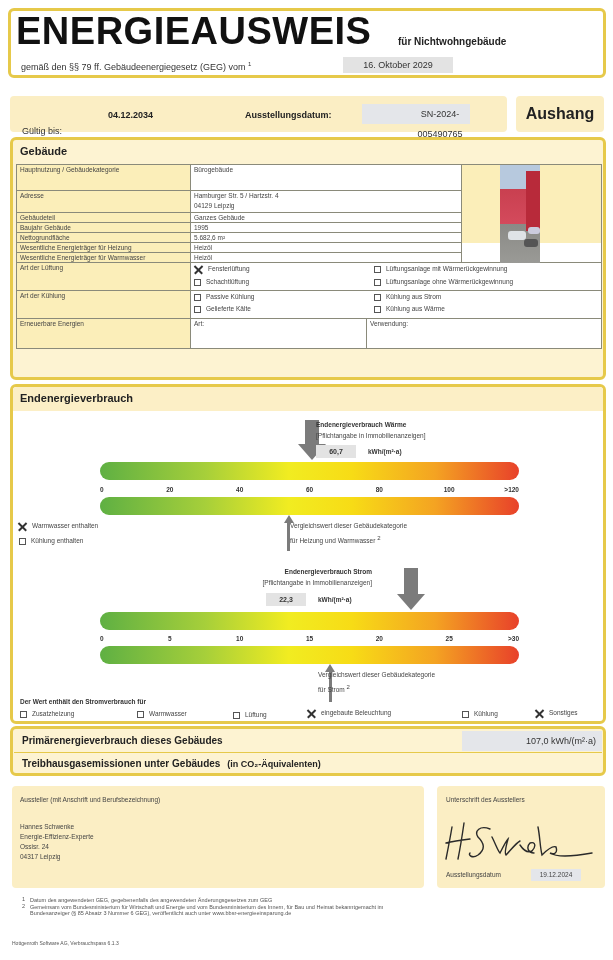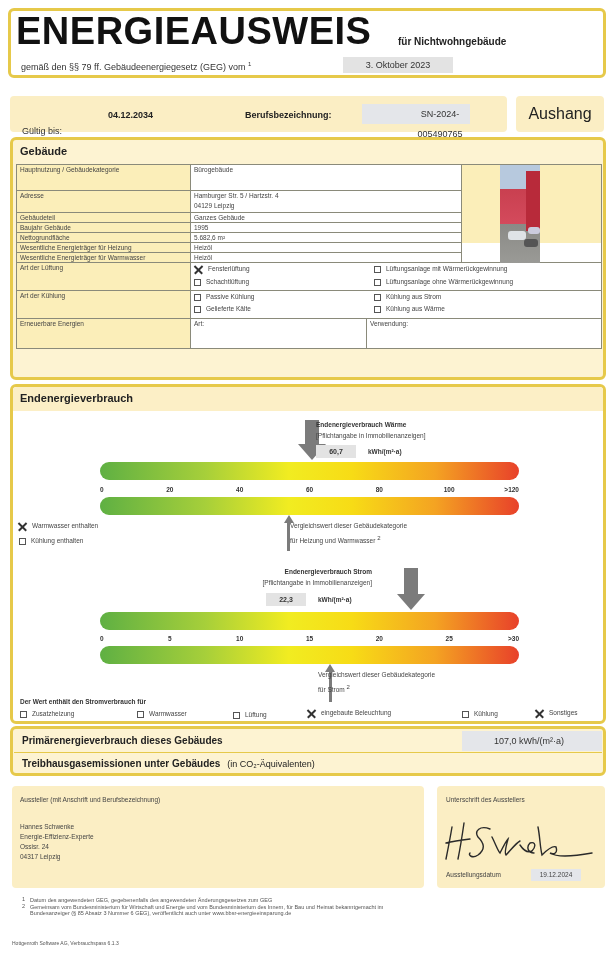--- a/index.html
+++ b/index.html
@@ -15,21 +15,21 @@
   #law-text { left: 21px; top: 61px; font-size: 9px; color: #333; }
   #law-date { left: 343px; top: 57px; width: 110px; height: 16px; background: #e3e3e3; font-size: 9px; text-align: center; line-height: 16px; color: #333; }
   .sup { font-size: 6px; vertical-align: super; }
 
   
   #valid-box { left: 10px; top: 96px; width: 497px; height: 36px; background: #fbeec4; border-radius: 4px; }
   #valid-label { left: 22px; top: 126px; font-size: 9px; color: #333; }
   #valid-value { left: 108px; top: 110px; font-size: 9px; font-weight: bold; color: #222; }
   #reg-label { left: 245px; top: 110px; font-size: 9px; font-weight: bold; color: #222; }
   #reg-value { left: 362px; top: 104px; width: 108px; height: 20px; background: #e4e6ea; font-size: 9px; line-height: 20px; text-align: center; color: #333; padding-left: 48px; }
-  #aushang-box { left: 516px; top: 96px; width: 88px; height: 36px; background: #fbeec4; border-radius: 4px; font-size: 16px; font-weight: normal; text-align: center; line-height: 36px; color: #222; }
+  #aushang-box { left: 516px; top: 96px; width: 88px; height: 36px; background: #fbeec4; border-radius: 4px; font-size: 16px; font-weight: bold; text-align: center; line-height: 36px; color: #222; }
 
   
   .section-box { border: 3px solid #e6c94a; border-radius: 6px; background: #fdf3d2; }
   #building-box { left: 10px; top: 137px; width: 596px; height: 243px; }
   .section-title { font-size: 11px; font-weight: bold; color: #222; }
   #building-title { left: 20px; top: 145px; }
   #building-table { left: 16px; top: 164px; width: 586px; border-collapse: collapse; font-size: 6.5px; color: #444; }
   #building-table td { border: 1px solid #8a8a7a; padding: 1px 3px; vertical-align: top; }
   #building-table td.lbl { background: #fbeeb9; width: 174px; }
   #building-table td.val { background: #fff; }
@@ -68,47 +68,47 @@
   .ann-bold { font-size: 6.5px; font-weight: bold; color: #333; }
   .ann { font-size: 6.5px; color: #444; }
   .val-box { background: #e3e3e3; font-size: 7px; font-weight: bold; text-align: center; color: #333; height: 13px; line-height: 13px; }
   .unit { font-size: 6.5px; font-weight: bold; color: #333; }
   .small { font-size: 6.5px; color: #444; }
 
   
   #primary-box { left: 10px; top: 726px; width: 596px; height: 50px; }
   .pe-row { left: 14px; width: 588px; height: 20px; }
   .pe-label { position: absolute; left: 8px; top: 4px; font-size: 10px; font-weight: bold; color: #222; }
-  .pe-label .normal { font-weight: normal; font-size: 9px; }
-  .pe-value { position: absolute; right: 0; top: 0; width: 140px; height: 20px; background: #e4e6ea; font-size: 9px; text-align: center; padding-right: 6px; line-height: 20px; color: #333; }
+  .pe-label .normal { font-weight: bold; font-size: 9px; }
+  .pe-value { position: absolute; right: 0; top: 0; width: 140px; height: 20px; background: #e4e6ea; font-size: 9px; text-align: right; padding-right: 6px; line-height: 20px; color: #333; }
 
   
   #issuer-box { left: 12px; top: 786px; width: 412px; height: 102px; background: #fbeec4; border-radius: 4px; }
   #signature-box { left: 437px; top: 786px; width: 168px; height: 102px; background: #fbeec4; border-radius: 4px; }
   .issuer-text { font-size: 6.5px; color: #444; line-height: 10px; }
   #sig-date-value { left: 531px; top: 869px; width: 50px; height: 12px; background: #e4e6ea; font-size: 6.5px; text-align: center; line-height: 12px; color: #444; }
 
   .footnote { font-size: 5.5px; color: #555; line-height: 6.5px; }
 </style>
 </head>
 <body>
 
 <div class="abs" id="header-box"></div>
 <div class="abs" id="title">ENERGIEAUSWEIS</div>
 <div class="abs" id="subtitle-type">für Nichtwohngebäude</div>
 <div class="abs" id="law-text">
   <span>gemäß den §§ 79 ff. Gebäudeenergiegesetz (GEG) vom</span>
   <span class="sup">1</span>
 </div>
-<div class="abs" id="law-date">3. Oktober 2023</div>
+<div class="abs" id="law-date">16. Oktober 2029</div>
 
 <div class="abs" id="valid-box"></div>
 <div class="abs" id="valid-label">Gültig bis:</div>
 <div class="abs" id="valid-value">04.12.2034</div>
-<div class="abs" id="reg-label">Berufsbezeichnung:</div>
+<div class="abs" id="reg-label">Ausstellungsdatum:</div>
 <div class="abs" id="reg-value">SN-2024-005490765</div>
 <div class="abs" id="aushang-box">Aushang</div>
 
 <div class="abs section-box" id="building-box"></div>
 <div class="abs section-title" id="building-title">Gebäude</div>
 
 <table class="abs" id="building-table">
   <tbody>
       <tr>
     <td class="lbl" style="height:26px">Hauptnutzung / Gebäudekategorie</td>

